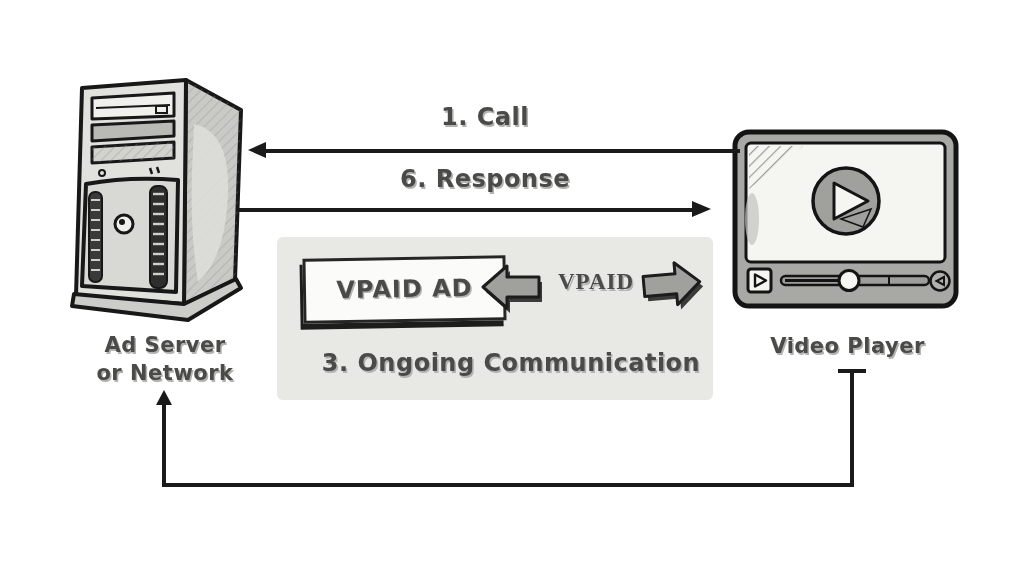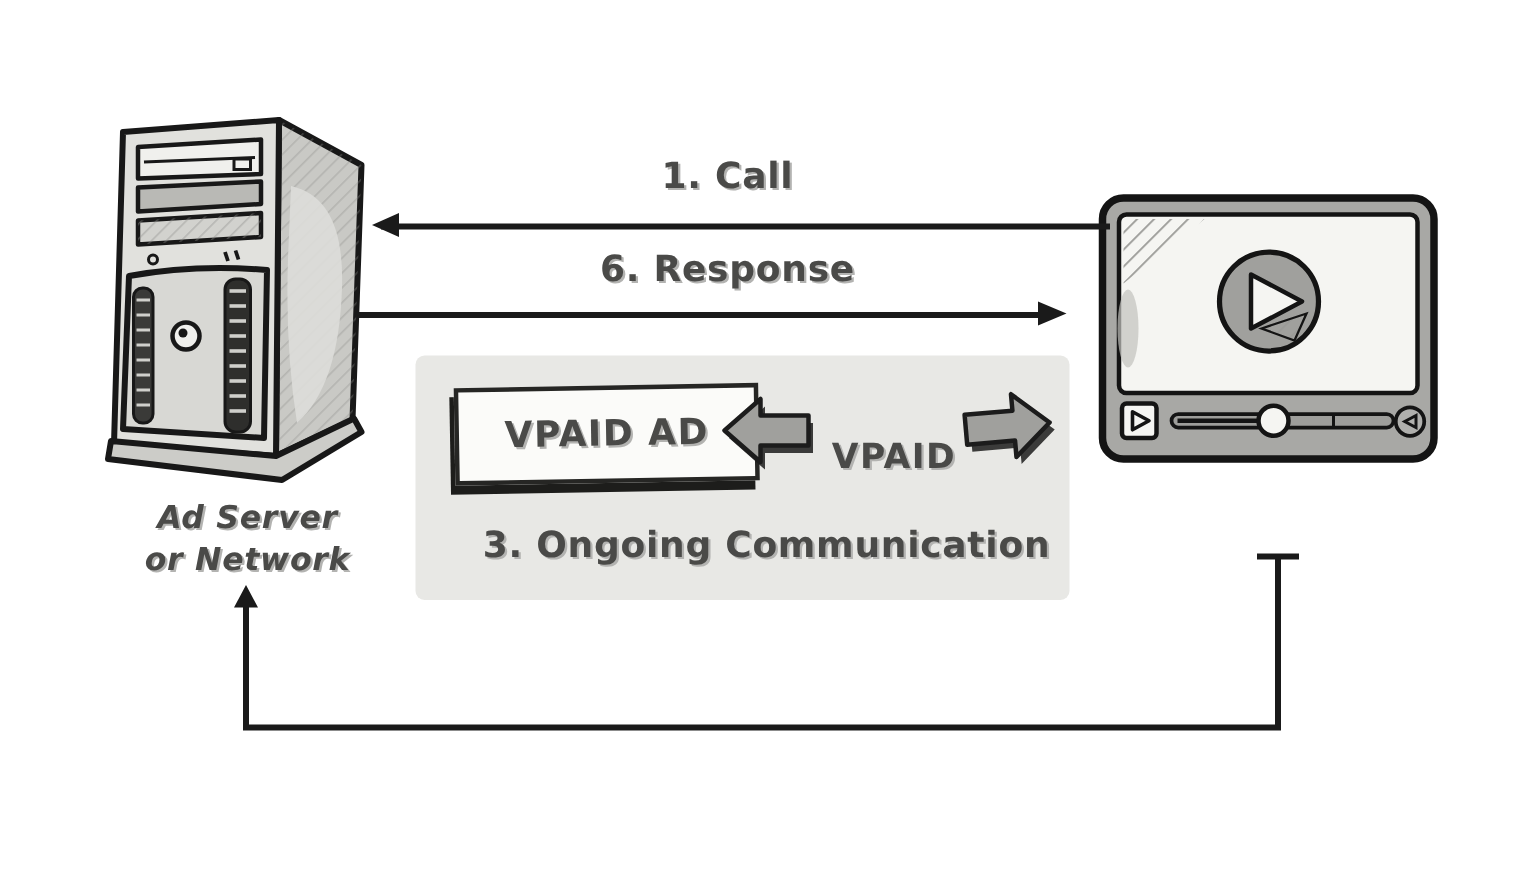--- a/index.html
+++ b/index.html
@@ -82,21 +82,21 @@
         <line x1="93" y1="192" x2="104" y2="192"></line>
       <line x1="93" y1="202" x2="104" y2="202"></line>
     </g>
 
     <circle cx="64" cy="152" r="9" fill="#f0f0ed" stroke="#181818" stroke-width="3"></circle>
     <circle cx="62" cy="150" r="3" fill="#181818"></circle>
 
     <path d="M14,222 L124,232 L176,207 L181,216 L128,248 L12,234 Z" fill="#ccccc8" stroke="#181818" stroke-width="4" stroke-linejoin="round"></path>
   </svg>
 
-  <div class="abs lbl node-lbl" style="left:60px;top:331px;width:210px;font-style:italic;">
+  <div class="abs lbl node-lbl" style="left:60px;top:331px;width:210px;">
     <span style="display:block">Ad Server</span>
     <span style="display:block">or Network</span>
   </div>
 
   <svg class="abs" style="left:731px;top:127px;" width="231" height="186" viewBox="0 0 231 186">
     <defs>
       <pattern id="hatch2" width="8" height="8" patternUnits="userSpaceOnUse" patternTransform="rotate(45)">
         <line x1="0" y1="0" x2="0" y2="8" stroke="#9a9a97" stroke-width="2.4"></line>
       </pattern>
     </defs>
@@ -120,41 +120,42 @@
       <line x1="54" y1="153.5" x2="116" y2="153.5" stroke="#141414" stroke-width="3"></line>
       <line x1="158" y1="149" x2="158" y2="158" stroke="#141414" stroke-width="2"></line>
       <circle cx="118" cy="153.5" r="10" fill="#f5f5f2" stroke="#141414" stroke-width="3"></circle>
     </g>
     <g>
       <circle cx="209" cy="154" r="9.5" fill="#b0b0ad" stroke="#141414" stroke-width="2.5"></circle>
       <path d="M213,150 L205.5,154 L213,158 Z" fill="none" stroke="#141414" stroke-width="2"></path>
     </g>
   </svg>
 
+  <div class="abs lbl node-lbl" style="left:745px;top:332px;width:205px;">Video Player</div>
 
   <div class="abs lbl flow-lbl" style="left:290px;top:103px;width:390px;">1. Call</div>
   <div class="abs line" style="left:254px;top:149px;width:486px;height:3.5px;"></div>
   <div class="abs head head-left" style="left:248px;top:142px;"></div>
 
   <div class="abs lbl flow-lbl" style="left:290px;top:165px;width:390px;">6. Response</div>
   <div class="abs line" style="left:239px;top:208px;width:455px;height:3.5px;"></div>
   <div class="abs head head-right" style="left:692px;top:201px;"></div>
 
   <div class="abs panel" style="left:277px;top:237px;width:436px;height:163px;"></div>
 
   <div class="abs vpaid-box" style="left:303px;top:257px;width:197px;height:59px;">
     <span class="lbl">VPAID AD</span>
   </div>
 
   <svg class="abs" style="left:481px;top:261px;" width="66" height="56" viewBox="0 0 66 56">
     <polygon points="5,31 29,10 29,21 61,21 61,41 29,41 29,52" fill="#1c1c1c" opacity="0.85"></polygon>
     <polygon points="2,26 26,5 26,16 58,16 58,36 26,36 26,47" fill="#a0a09d" stroke="#1c1c1c" stroke-width="3" stroke-linejoin="round"></polygon>
   </svg>
 
-  <div class="abs lbl channel-lbl" style="left:551px;top:292px;width:90px;">VPAID</div>
+  <div class="abs lbl channel-lbl" style="left:551px;top:268px;width:90px;font-family:Liberation Serif, serif;">VPAID</div>
 
   <svg class="abs" style="left:642px;top:258px;transform:rotate(-5deg);" width="62" height="56" viewBox="0 0 62 56">
     <polygon points="61,31 37,10 37,21 5,21 5,41 37,41 37,52" fill="#1c1c1c" opacity="0.85"></polygon>
     <polygon points="58,26 34,5 34,16 2,16 2,36 34,36 34,47" fill="#a0a09d" stroke="#1c1c1c" stroke-width="3" stroke-linejoin="round"></polygon>
   </svg>
 
   <div class="abs lbl flow-lbl" style="left:296px;top:349px;width:430px;">3. Ongoing Communication</div>
 
   <div class="abs line" style="left:838px;top:369px;width:28px;height:3.5px;"></div>
   <div class="abs line" style="left:850px;top:371px;width:3.5px;height:115px;"></div>

